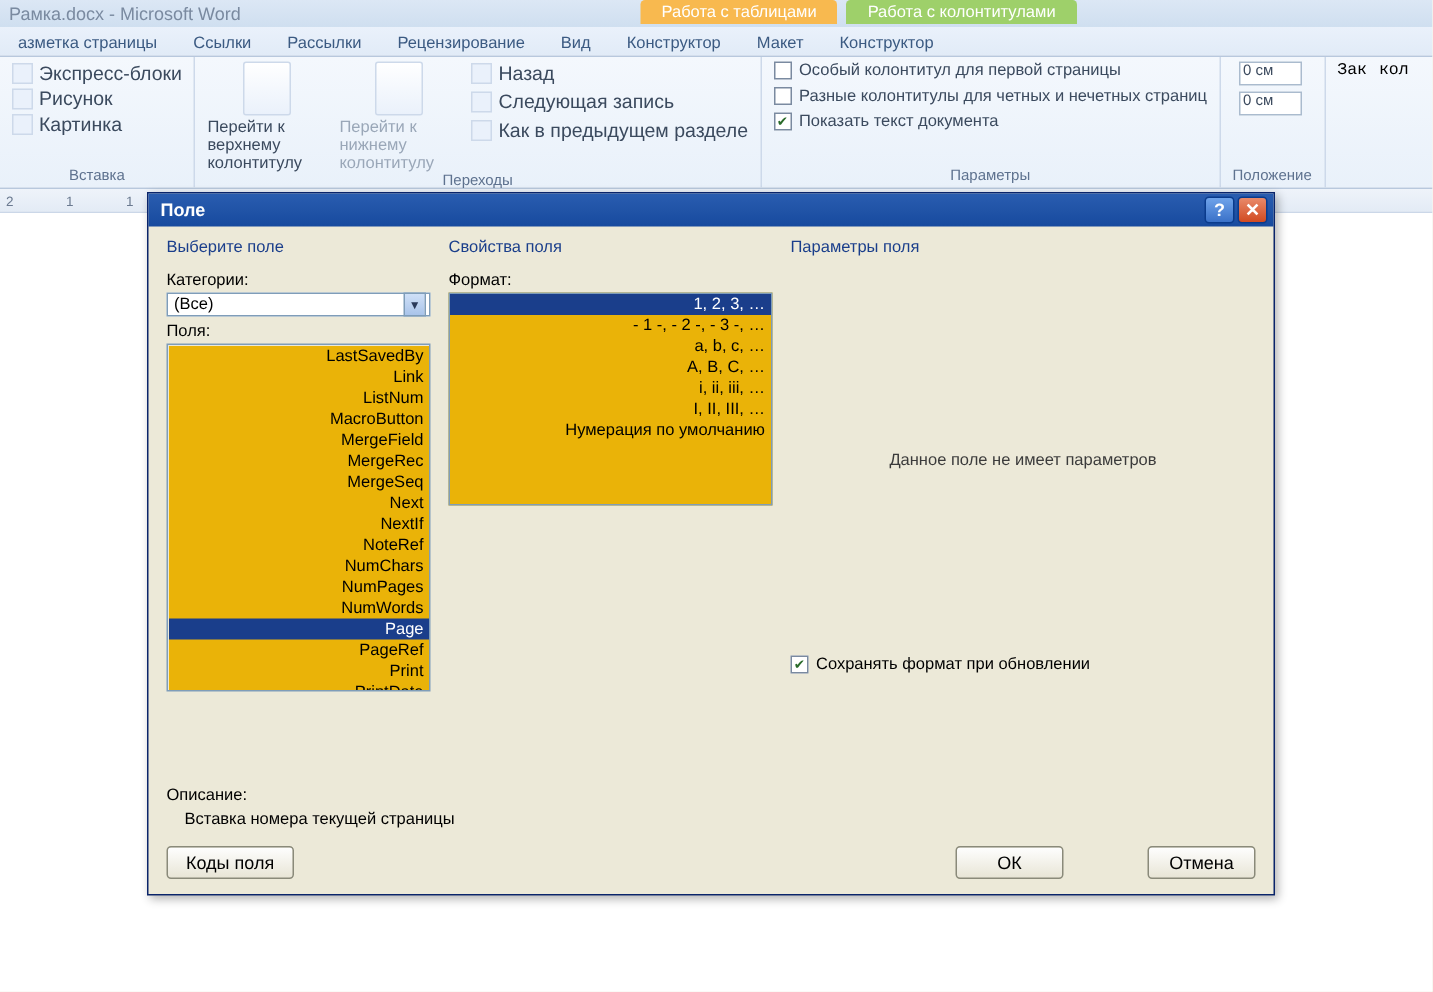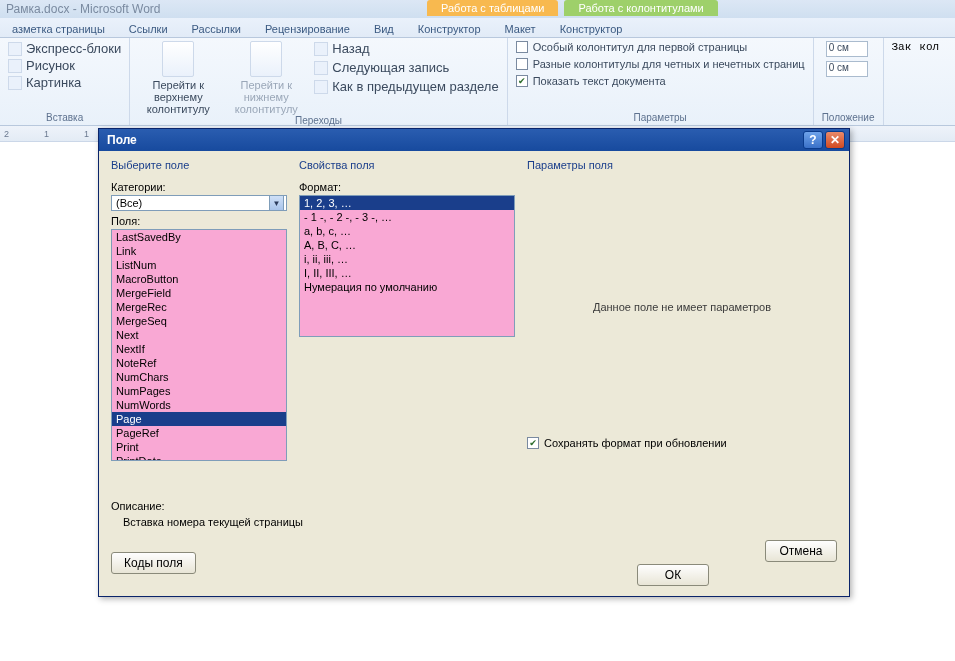--- a/index.html
+++ b/index.html
@@ -63,21 +63,21 @@
     justify-content: space-between;
     min-width: 40px;
   }
   .group-body { display:flex; gap:8px; align-items:flex-start; }
   .group-label {
     text-align: center;
     font-size: 10px;
     color: #5e728f;
     padding-bottom: 2px;
   }
-  .big-btn { text-align:center; width:80px; color:#3b4a5e; cursor:pointer; }
+  .big-btn { width:80px; color:#3b4a5e; cursor:pointer; }
   .big-btn.disabled{ color:#9aa7b8; }
   .big-icon {
     width: 32px; height: 36px; margin: 0 auto 2px;
     background: linear-gradient(#fff,#eaf1fb);
     border: 1px solid #cdd9ea; border-radius:2px;
   }
   .small-line { display:flex; align-items:center; gap:4px; color:#3b4a5e; font-size:13px; cursor:pointer; }
   .small-line .mini { width:14px; height:14px; background:#eaf1fb; border:1px solid #cdd9ea; }
   .chk-line { display:flex; align-items:center; gap:5px; font-size:11px; color:#3b4a5e; }
   .chk { width:12px; height:12px; border:1px solid #7a8aa0; background:#fff; display:inline-flex; align-items:center; justify-content:center; font-size:9px; color:#2a6b2a;}
@@ -131,22 +131,22 @@
   .combo {
     height:16px; border:1px solid #7f9db9; background:#fff;
     display:flex; align-items:center; justify-content:space-between;
     padding:0 2px 0 4px; font-size:11px; cursor:pointer;
   }
   .combo-arrow{
     width:15px;height:16px;background:linear-gradient(#cfe0f7,#a9c4ea);
     border:1px solid #7f9db9;display:flex;align-items:center;justify-content:center;font-size:8px;color:#2a3a5a;
   }
   .listbox {
-    border:1px solid #7f9db9; background:#f9a8d4;
-    overflow-y:scroll; font-size:11px;
+    border:1px solid #7f9db9; background:#eab308;
+    overflow-y:scroll; font-size:11px;text-align:right;
   }
   .listbox .item{padding:1px 4px; cursor:pointer;}
   .listbox .item.sel{background:#1a3e8b;color:#fff;}
   .fields-list{height:232px;}
   .format-list{height:142px;}
   .col3 .info{
     height:260px;display:flex;align-items:center;justify-content:center;
     color:#3b3b3b;font-size:11px;
   }
   .preserve-row{display:flex;align-items:center;gap:5px;font-size:11px;}
@@ -364,17 +364,17 @@
   </div>
 
   <div class="desc-block">
     <div>Описание:</div>
     <div style="padding:4px 0 0 12px;">Вставка номера текущей страницы</div>
   </div>
 
   <div class="dlg-footer">
     <div class="btn">Коды поля</div>
     <div class="btn-row">
-      <div class="btn" style="min-width:72px;justify-content:center;margin-top:24px;">ОК</div>
+      <div class="btn" style="min-width:72px;justify-content:center;">ОК</div>
       <div class="btn" style="min-width:72px;justify-content:center;margin-left:48px;">Отмена</div>
     </div>
   </div>
 </div>
 
 </body></html>

